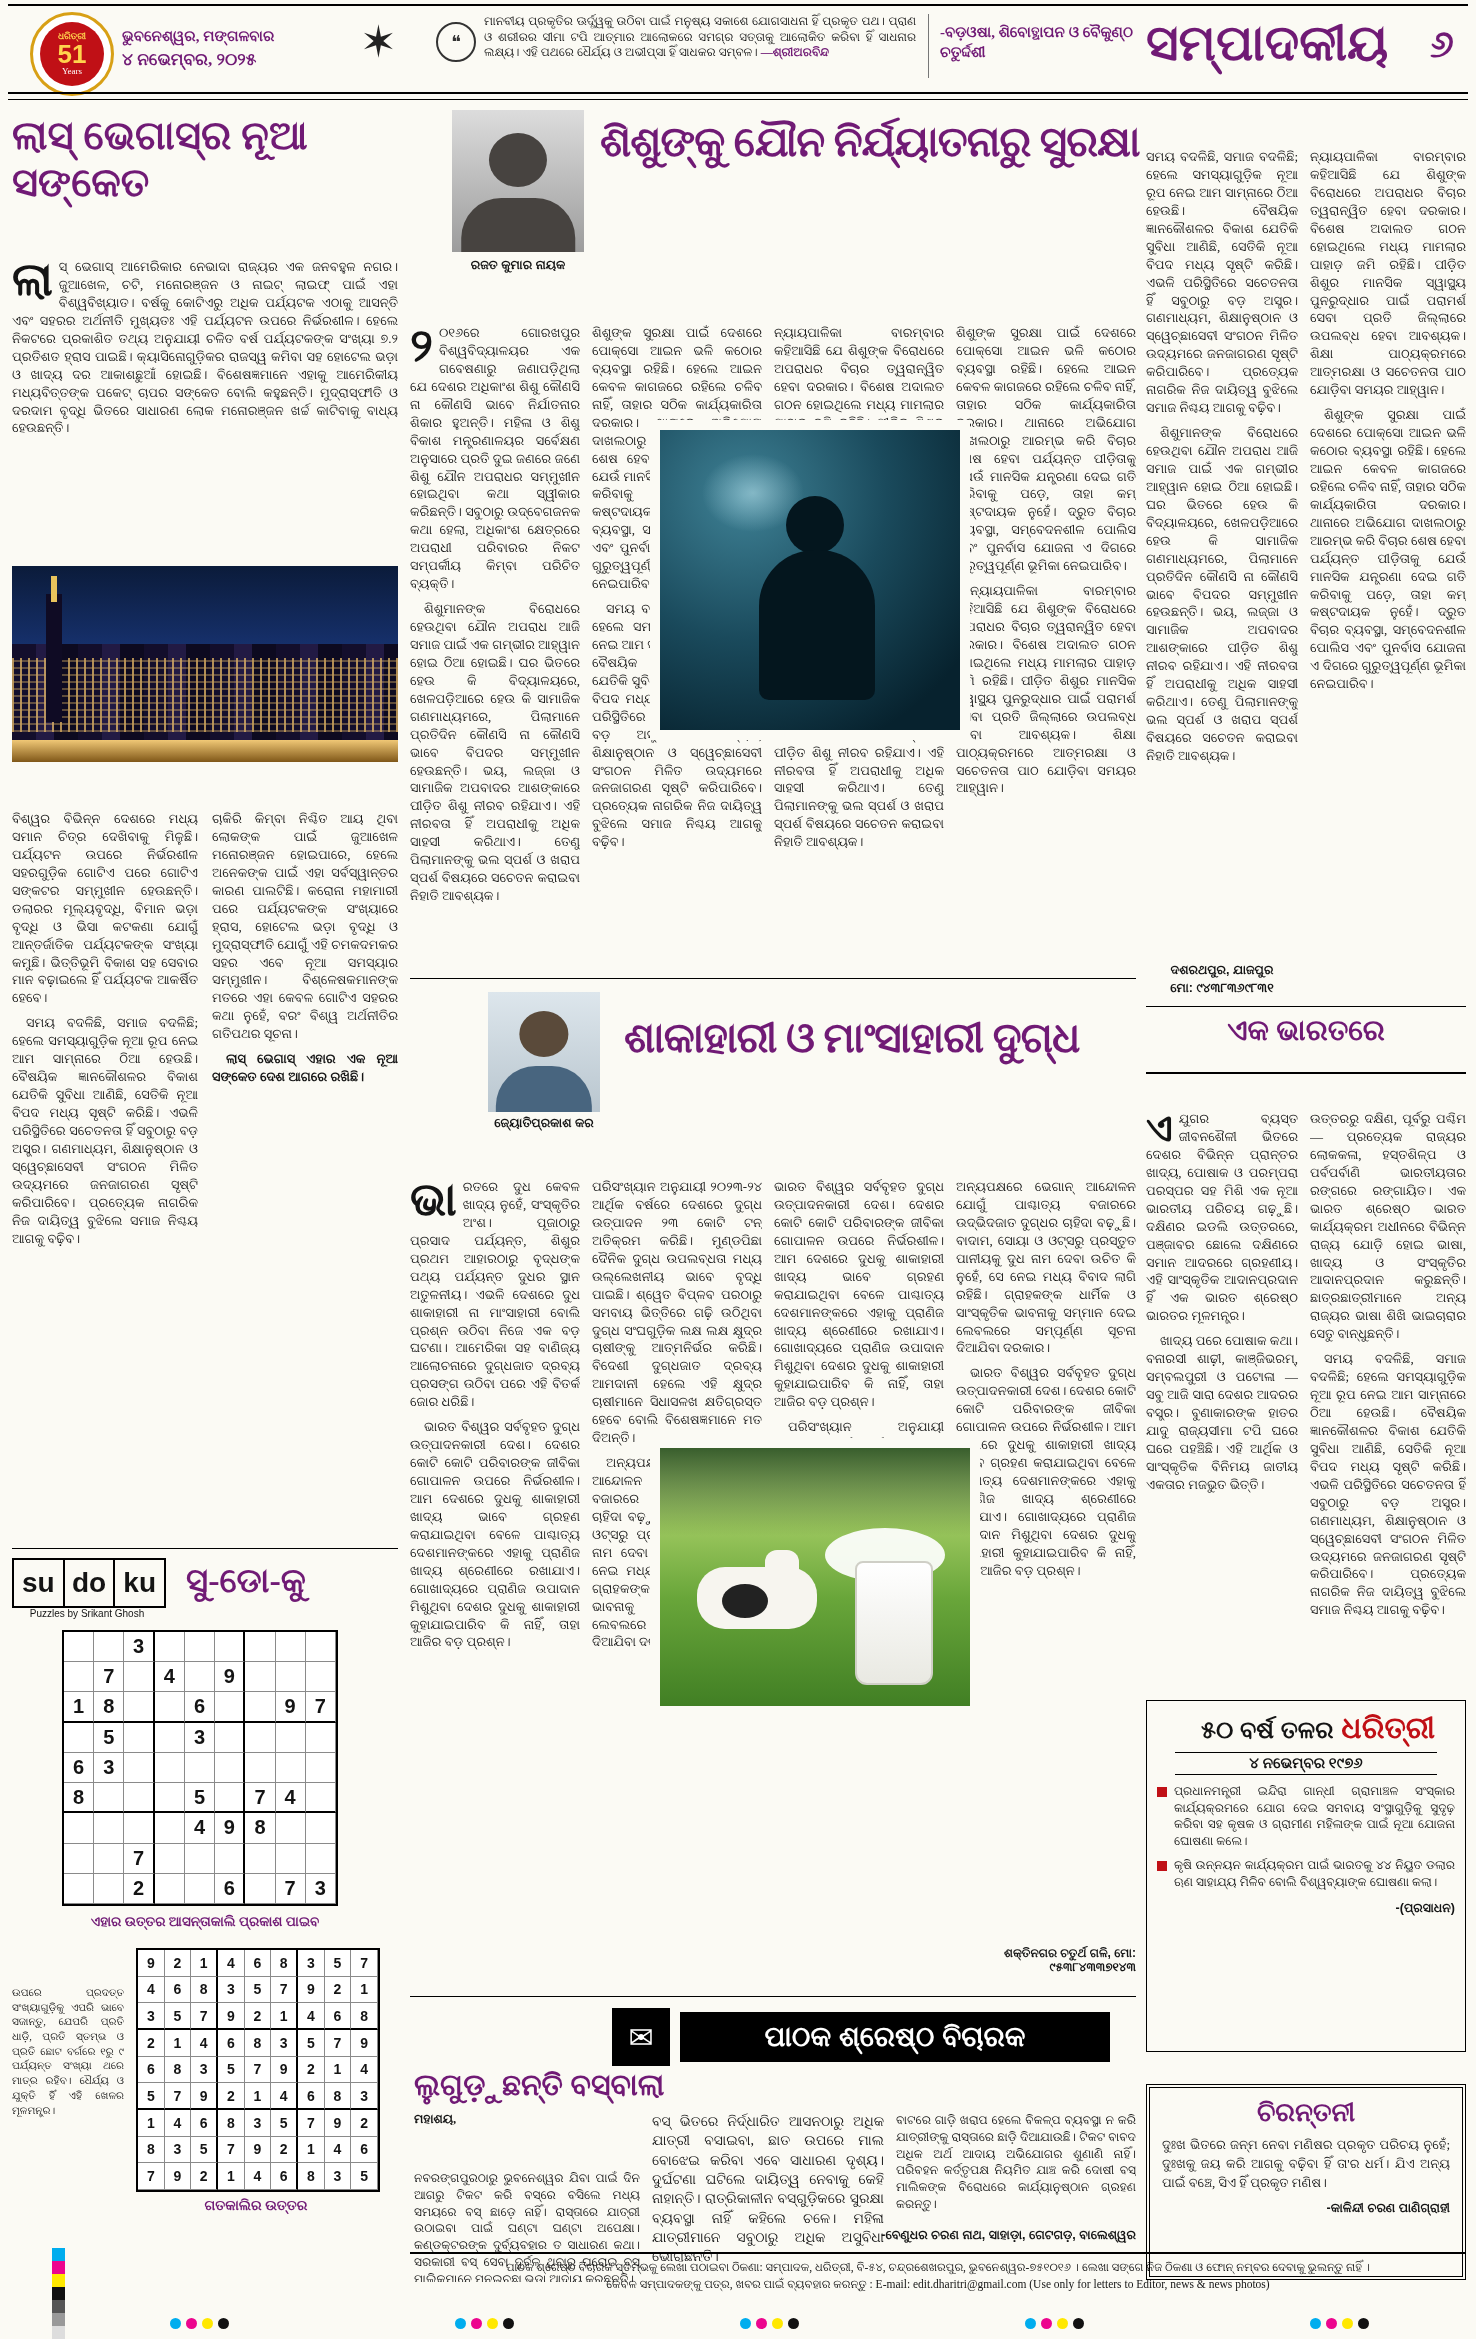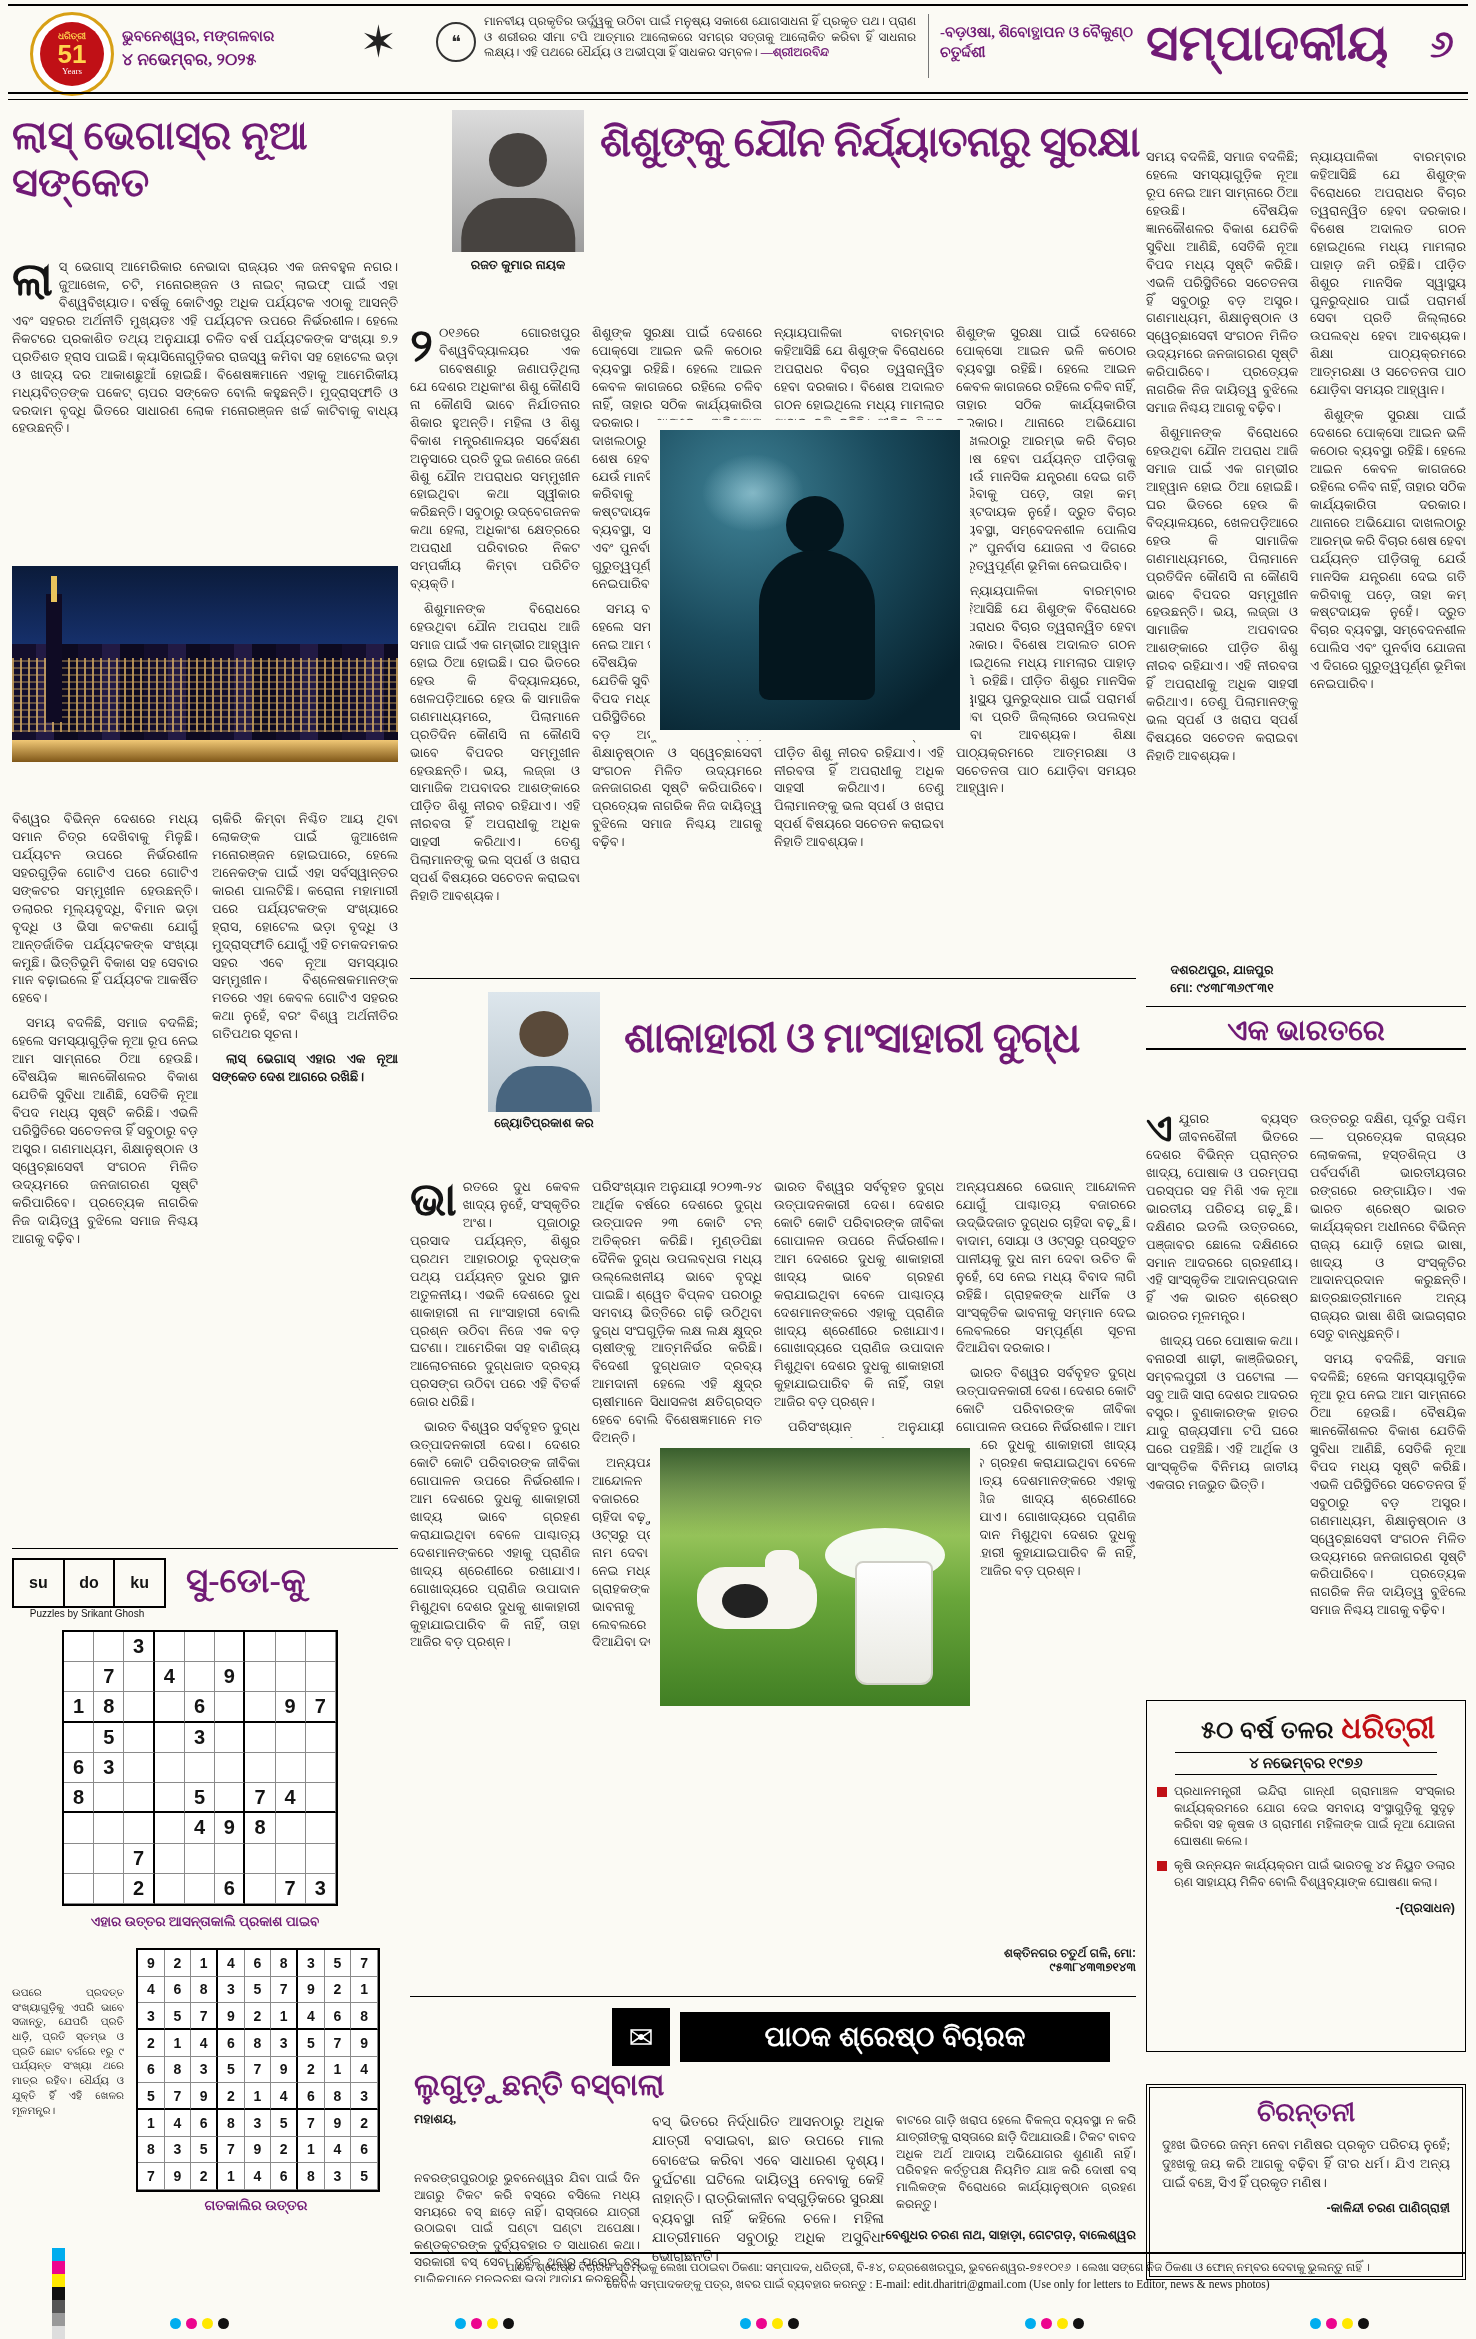--- a/index.html
+++ b/index.html
@@ -55,21 +55,21 @@
            border:2px solid #cfcfc6;border-radius:8px 8px 12px 12px;}
   .cp-splash{position:absolute;right:8%;bottom:48%;width:120px;height:54px;background:#fff;border-radius:50%;opacity:.92;}
   .auth{display:block;}
   .auth-bg1{background:linear-gradient(#dcdcdc,#9c9c9c);}
   .auth-bg2{background:linear-gradient(#dde6ec,#b9c6cf);}
   .au-head{position:absolute;left:50%;top:16%;transform:translateX(-50%);width:44%;height:38%;border-radius:50%;}
   .au-body{position:absolute;left:50%;bottom:0;transform:translateX(-50%);width:86%;height:38%;border-radius:40px 40px 0 0;}
   .dark{background:#474340;} .shirt{background:#48657f;}
   
   .sud-logo{border:2.5px solid #000;display:flex;align-items:stretch;font-family:"Liberation Sans",sans-serif;
-            font-weight:900;font-size:16px;}
+            font-weight:900;font-size:28px;}
   .sud-logo span{flex:1;display:flex;align-items:center;justify-content:center;border-right:2px solid #000;}
   .sud-logo span:last-child{border-right:none;}
   .sudoku{display:grid;grid-template-columns:repeat(9,1fr);grid-template-rows:repeat(9,1fr);
           border:2.5px solid #000;background:#fff;font-family:"Liberation Sans",sans-serif;font-weight:bold;}
   .sudoku-cell{border-right:1px solid #8a8a8a;border-bottom:1px solid #8a8a8a;
           display:flex;align-items:center;justify-content:center;}
   .sudoku-cell.br{border-right:2.5px solid #000;}
   .sudoku-cell.bb{border-bottom:2.5px solid #000;}
   
   .banner{background:#000;color:#fff;display:flex;align-items:center;justify-content:center;
@@ -454,21 +454,21 @@
     <p>ଶିଶୁଙ୍କ ସୁରକ୍ଷା ପାଇଁ ଦେଶରେ ପୋକ୍ସୋ ଆଇନ ଭଳି କଠୋର ବ୍ୟବସ୍ଥା ରହିଛି। ହେଲେ ଆଇନ କେବଳ କାଗଜରେ ରହିଲେ ଚଳିବ ନାହିଁ, ତାହାର ସଠିକ କାର୍ଯ୍ୟକାରିତା ଦରକାର। ଥାନାରେ ଅଭିଯୋଗ ଦାଖଲଠାରୁ ଆରମ୍ଭ କରି ବିଚାର ଶେଷ ହେବା ପର୍ଯ୍ୟନ୍ତ ପୀଡ଼ିତାକୁ ଯେଉଁ ମାନସିକ ଯନ୍ତ୍ରଣା ଦେଇ ଗତି କରିବାକୁ ପଡ଼େ, ତାହା କମ୍ କଷ୍ଟଦାୟକ ନୁହେଁ। ଦ୍ରୁତ ବିଚାର ବ୍ୟବସ୍ଥା, ସମ୍ବେଦନଶୀଳ ପୋଲିସ ଏବଂ ପୁନର୍ବାସ ଯୋଜନା ଏ ଦିଗରେ ଗୁରୁତ୍ୱପୂର୍ଣ୍ଣ ଭୂମିକା ନେଇପାରିବ।</p>
   </div>
 
   <div class="abs sig" style="left:1146px;top:962px;width:152px;text-align:center;line-height:1.4;">
     <div>ଦଶରଥପୁର, ଯାଜପୁର</div>
     <div>ମୋ: ୯୪୩୮୩୬୯୮୩୧</div>
   </div>
 
   <div class="abs rule" style="left:1146px;top:1006px;width:320px;"></div>
 
-  <div class="abs hl" style="left:1146px;top:1014px;width:320px;font-size:29px;text-align:center;border-bottom:2px solid #000;padding-bottom:0;">ଏକ ଭାରତରେ</div>
+  <div class="abs hl" style="left:1146px;top:1014px;width:320px;font-size:29px;text-align:center;border-bottom:2px solid #000;padding-bottom:24px;">ଏକ ଭାରତରେ</div>
 
   <div class="abs just" style="left:1146px;top:1072px;width:152px;height:614px;">
     <p class="nind">
       <span class="dropcap" style="font-size:38px;">ଏ</span>
       <span>ଯୁଗର ବ୍ୟସ୍ତ ଜୀବନଶୈଳୀ ଭିତରେ ଦେଶର ବିଭିନ୍ନ ପ୍ରାନ୍ତର ଖାଦ୍ୟ, ପୋଷାକ ଓ ପରମ୍ପରା ପରସ୍ପର ସହ ମିଶି ଏକ ନୂଆ ଭାରତୀୟ ପରିଚୟ ଗଢ଼ୁଛି। ଦକ୍ଷିଣର ଇଡଲି ଉତ୍ତରରେ, ପଞ୍ଜାବର ଛୋଲେ ଦକ୍ଷିଣରେ ସମାନ ଆଦରରେ ଗ୍ରହଣୀୟ। ଏହି ସାଂସ୍କୃତିକ ଆଦାନପ୍ରଦାନ ହିଁ ଏକ ଭାରତ ଶ୍ରେଷ୍ଠ ଭାରତର ମୂଳମନ୍ତ୍ର।</span>
     </p>
     <p>ଖାଦ୍ୟ ପରେ ପୋଷାକ କଥା। ବନାରସୀ ଶାଢ଼ୀ, କାଞ୍ଜିଭରମ୍, ସମ୍ବଲପୁରୀ ଓ ପଟୋଳା — ସବୁ ଆଜି ସାରା ଦେଶର ଆଦରର ବସ୍ତ୍ର। ବୁଣାକାରଙ୍କ ହାତର ଯାଦୁ ରାଜ୍ୟସୀମା ଟପି ଘରେ ଘରେ ପହଞ୍ଚିଛି। ଏହି ଆର୍ଥିକ ଓ ସାଂସ୍କୃତିକ ବିନିମୟ ଜାତୀୟ ଏକତାର ମଜଭୁତ ଭିତ୍ତି।</p>
   </div>
   <div class="abs just" style="left:1310px;top:1072px;width:156px;height:614px;">
     <p class="nind">ଉତ୍ତରରୁ ଦକ୍ଷିଣ, ପୂର୍ବରୁ ପଶ୍ଚିମ — ପ୍ରତ୍ୟେକ ରାଜ୍ୟର ଲୋକକଳା, ହସ୍ତଶିଳ୍ପ ଓ ପର୍ବପର୍ବାଣି ଭାରତୀୟତାର ରଙ୍ଗରେ ରଙ୍ଗାୟିତ। ଏକ ଭାରତ ଶ୍ରେଷ୍ଠ ଭାରତ କାର୍ଯ୍ୟକ୍ରମ ଅଧୀନରେ ବିଭିନ୍ନ ରାଜ୍ୟ ଯୋଡ଼ି ହୋଇ ଭାଷା, ଖାଦ୍ୟ ଓ ସଂସ୍କୃତିର ଆଦାନପ୍ରଦାନ କରୁଛନ୍ତି। ଛାତ୍ରଛାତ୍ରୀମାନେ ଅନ୍ୟ ରାଜ୍ୟର ଭାଷା ଶିଖି ଭାଇଚାରାର ସେତୁ ବାନ୍ଧୁଛନ୍ତି।</p>

